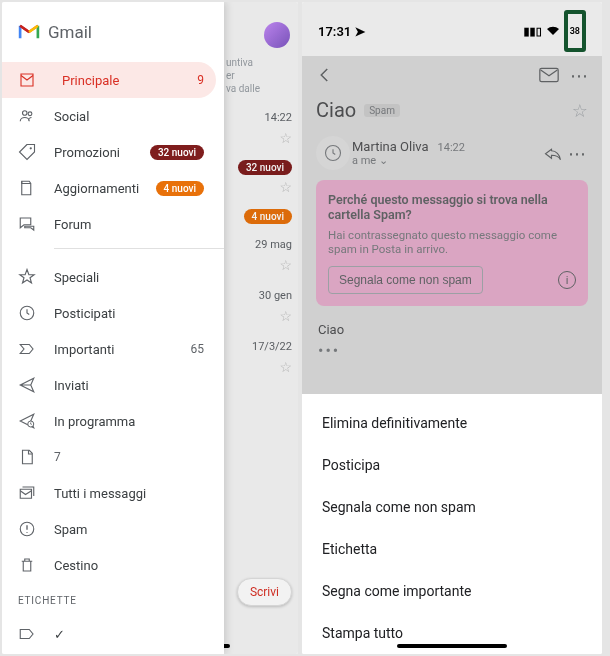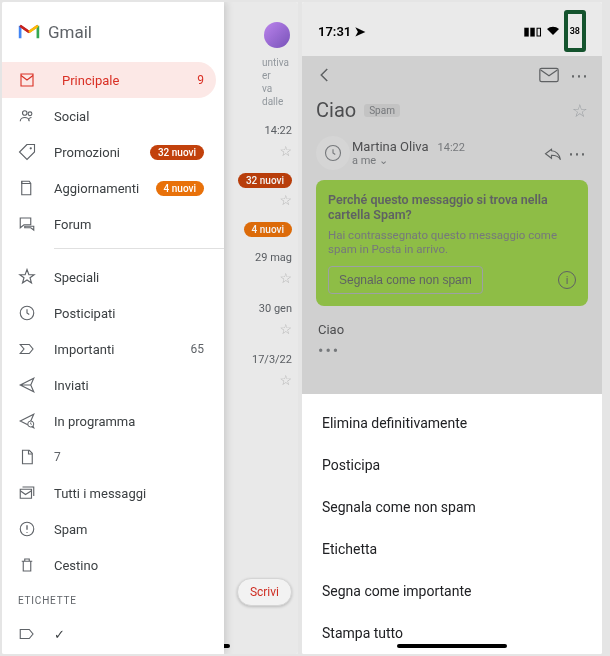--- a/index.html
+++ b/index.html
@@ -65,21 +65,21 @@
   .nav-item .label { flex: 1; }
   .nav-item .count { font-size: 12px; color: #5f6368; }
   .nav-item.active .count { color: #d93025; }
   .badge {
     font-size: 10px;
     padding: 2px 8px;
     border-radius: 10px;
     color: #fff;
     font-weight: 500;
   }
-  .badge-green { background: #c2410c; }
+  .badge-green { background: #7f1d1d; }
   .badge-orange { background: #e8710a; }
   .nav-divider { height: 1px; background: #e0e0e0; margin: 6px 0 6px 52px; }
   .section-label {
     font-size: 10px;
     letter-spacing: 0.8px;
     color: #5f6368;
     padding: 12px 16px 6px;
   }
 
   .inbox-bg {
@@ -88,21 +88,21 @@
     filter: brightness(0.95);
     overflow: hidden;
     font-size: 10px;
     color: #5f6368;
   }
   .inbox-top { padding: 20px 8px 0; display:flex; justify-content:flex-end; }
   .avatar { width: 26px; height: 26px; border-radius: 50%; background: linear-gradient(135deg,#c58af9,#7e57c2); }
   .inbox-row { padding: 8px 6px; border-bottom: 0; text-align: right; }
   .inbox-row .time { font-size: 11px; color:#5f6368; }
   .inbox-row .star { color:#bdbdbd; font-size:14px; display:block; margin-top:6px;}
-  .inbox-row .snippet { color:#9aa0a6; font-size:10px; line-height:1.3; text-align:left;margin-left:36px; }
+  .inbox-row .snippet { color:#9aa0a6; font-size:10px; line-height:1.3; text-align:left; }
   .compose-pill {
     position: absolute; bottom: 48px; right: 6px;
     background:#fff; border:1px solid #e0e0e0; border-radius:16px;
     padding:6px 12px; font-size:12px; color:#d93025;
     box-shadow:0 1px 3px rgba(0,0,0,0.2);
   }
   .home-indicator-l {
     position:absolute; bottom:6px; left:50%; transform:translateX(-30px);
     width:110px; height:4px; background:#000; border-radius:2px;
   }
@@ -123,21 +123,21 @@
   .ev-subject { font-size: 20px; color:#202124; }
   .spam-tag { font-size:10px; background:#d6d6d6; color:#5f6368; padding:1px 5px; border-radius:3px; }
   .ev-star { color:#9aa0a6; font-size:18px; margin-left:auto; }
   .sender-row { display:flex; align-items:center; gap:2px; padding: 4px 14px 10px; font-size:12px; }
   .sender-avatar { width:34px;height:34px;border-radius:50%; background:#f1f1f1; display:flex;align-items:center;justify-content:center; }
   .sender-info { flex:1; }
   .sender-name { font-size:13px; color:#202124; }
   .sender-time { font-size:11px; color:#5f6368; margin-left:6px; }
   .sender-to { font-size:11px; color:#5f6368; }
   .spam-banner {
-    margin: 0 14px; background:#84cc16; border-radius:8px; padding:12px; font-size:12px; color:#3c4043;
+    margin: 0 14px; background:#f9a8d4; border-radius:8px; padding:12px; font-size:12px; color:#3c4043;
   }
   .spam-banner .q { font-weight:600; margin-bottom:6px; font-size:12.5px; }
   .spam-banner .a { font-size:11.5px; color:#5f6368; margin-bottom:10px; }
   .spam-banner .row { display:flex; align-items:center; justify-content:space-between; }
   .notspam-btn { border:1px solid #9aa0a6; background:transparent; padding:6px 10px; font-size:12px; border-radius:4px; color:#3c4043; }
   .info-i { width:18px;height:18px;border:1.5px solid #3c4043;border-radius:50%; display:flex;align-items:center;justify-content:center;font-size:11px; }
   .ev-body { padding: 16px 16px 4px; font-size:13px; color:#202124; }
   .ev-dots { padding: 0 16px; color:#5f6368; letter-spacing:2px; }
 
   .action-sheet {

